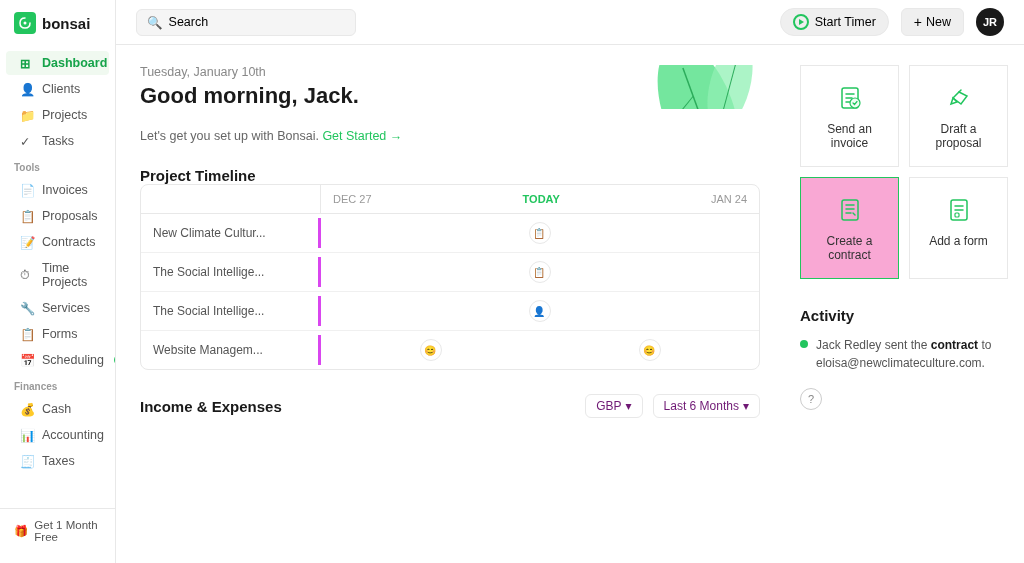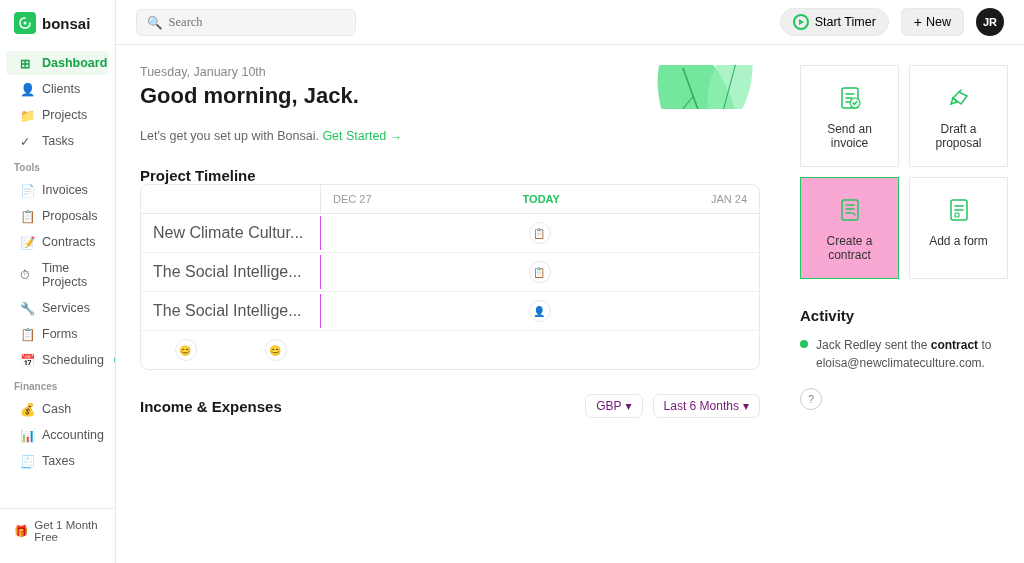--- a/index.html
+++ b/index.html
@@ -47,21 +47,21 @@
 
     
     .section-title { font-size: 15px; font-weight: 700; margin-bottom: 0; color: #1a1a1a; }
     .timeline-container { border: 1px solid #e8e8e8; border-radius: 8px; overflow: hidden; margin-bottom: 24px; }
     .timeline-header { display: grid; grid-template-columns: 180px 1fr; border-bottom: 1px solid #e8e8e8; }
     .timeline-header-spacer { padding: 8px; border-right: 1px solid #e8e8e8; }
     .timeline-dates { display: flex; justify-content: space-between; padding: 8px 12px; font-size: 11px; color: #999; }
     .timeline-today-label { color: #22c55e; font-weight: 600; }
     .timeline-row { display: grid; grid-template-columns: 180px 1fr; border-bottom: 1px solid #f0f0f0; min-height: 38px; align-items: center; }
     .timeline-row:last-child { border-bottom: none; }
-    .timeline-name { padding: 8px 12px; font-size: 16px; color: #555; border-right: 1px solid #d946ef; white-space: nowrap; overflow: hidden; text-overflow: ellipsis; }
+    .timeline-name { padding: 8px 12px; font-size: 12px; color: #555; border-right: 3px solid #d946ef; white-space: nowrap; overflow: hidden; text-overflow: ellipsis; }
     .timeline-bar-area { position: relative; padding: 6px 12px; height: 38px; display: flex; align-items: center; }
     .timeline-icon { width: 22px; height: 22px; border: 1px solid #e8e8e8; border-radius: 50%; display: flex; align-items: center; justify-content: center; background: #fff; position: absolute; font-size: 10px; cursor: pointer; }
 
     
     .quick-actions { display: grid; grid-template-columns: 1fr 1fr; gap: 10px; }
     .action-card { border: 1px solid #e8e8e8; border-radius: 0; padding: 16px 12px; text-align: center; cursor: pointer; transition: border-color 0.2s; }
     .action-card.active { border-color: #22c55e; background: #f9a8d4; }
     .action-card .action-icon { width: 32px; height: 32px; margin: 0 auto 8px; display: flex; align-items: center; justify-content: center; color: #22c55e; }
     .action-card .action-label { font-size: 12px; font-weight: 500; color: #333; }
 
@@ -166,21 +166,21 @@
     <span>🎁</span>
     <span>Get 1 Month Free</span>
   </div>
 </nav>
 
 <div id="main">
 
   <header id="header">
     <div class="search-box">
       <span>🔍</span>
-      <span style="color:#737373;font-family:Liberation Serif, serif;">Search</span>
+      <span style="color:#000000;">Search</span>
     </div>
     <div class="header-right">
       <button class="start-timer-btn">
         <div class="play-icon"></div>
         <span>Start Timer</span>
       </button>
       <button class="new-btn">
         <span style="font-size:14px;">+</span>
         <span>New</span>
       </button>
@@ -247,20 +247,21 @@
         </div>
 
         <div class="timeline-row">
           <div class="timeline-name">The Social Intellige...</div>
           <div class="timeline-bar-area">
             <div class="timeline-icon" style="left: calc(50% - 11px);">👤</div>
           </div>
         </div>
 
         <div class="timeline-row">
+          <div class="timeline-name">Website Managem...</div>
           <div class="timeline-bar-area">
             <div class="timeline-icon" style="left: calc(25% - 11px);">😊</div>
             <div class="timeline-icon" style="left: calc(75% - 11px);">😊</div>
           </div>
         </div>
       </div>
 
       <div class="income-header">
         <span class="income-title">Income &amp; Expenses</span>
         <div class="select-pill">

